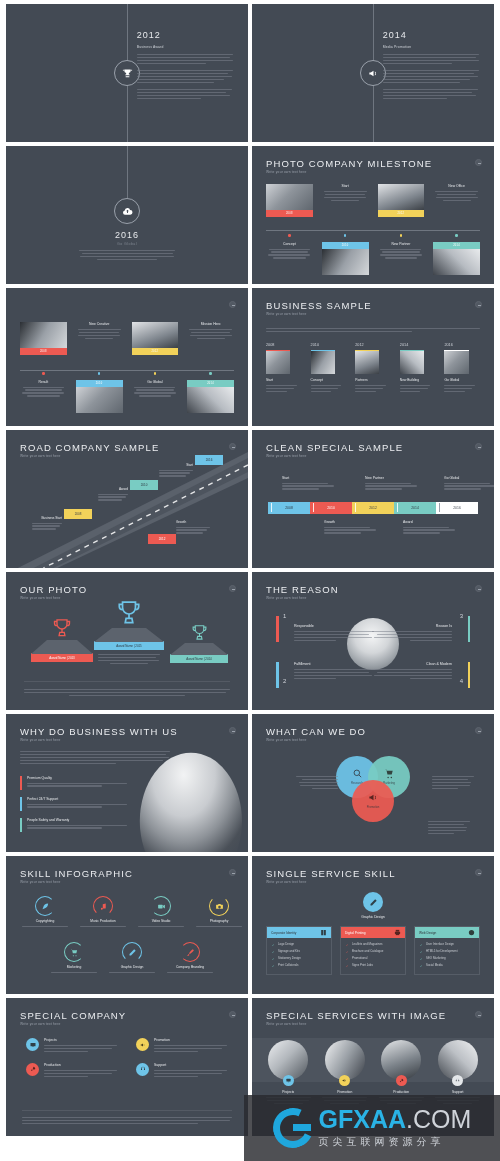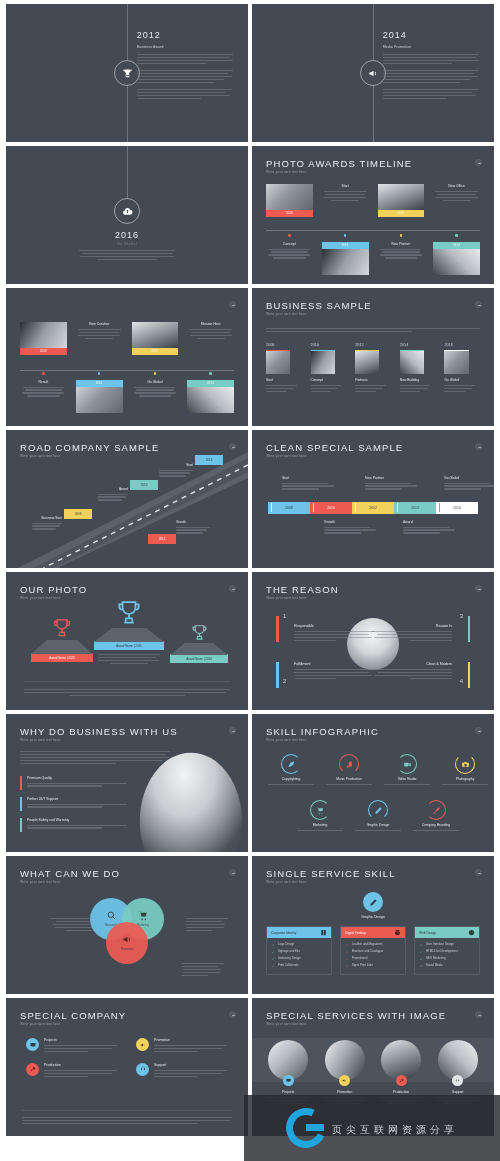--- a/index.html
+++ b/index.html
@@ -267,21 +267,21 @@
     <div class="c-tag">Go Global</div>
     <div class="c-body">
       <div class="ln" style="width:100%"></div>
         <div class="ln" style="width:94%"></div>
       <div class="ln" style="width:98%"></div>
         <div class="ln" style="width:62%"></div>
     </div>
   </div>
 
   <div class="slide">
-    <div class="s-title">PHOTO AWARDS TIMELINE</div>
+    <div class="s-title">PHOTO COMPANY MILESTONE</div>
     <div class="s-sub">Write your own text here</div>
     <div class="corner"></div>
     <div class="pt-wrap">
       <div class="axis"></div>
       <div class="pt-cols">
 
         <div class="pt-col">
           <div style="height:42px">
             <div class="thumb g1"></div>
             <div class="cbar" style="background:#ed5a52">2008</div>
@@ -726,93 +726,20 @@
         <div style="flex:1">
           <div class="t">People Safety and Warranty</div>
           <div class="ln" style="width:96%"></div>
             <div class="ln" style="width:72%"></div>
         </div>
       </div>
     </div>
   </div>
 
   <div class="slide">
-    <div class="s-title">SKILL INFOGRAPHIC</div>
-    <div class="s-sub">Write your own text here</div>
-    <div class="corner"></div>
-
-    <div class="sk-item" style="left:10px;top:40px">
-      <div class="ring" style="border:1.6px solid #6ec4e8;border-right-color:transparent">
-        <svg viewBox="0 0 24 24" fill="#6ec4e8">
-            <path d="M19 4c-7 0-12 4-13 10l-2 5 5-2c6-1 10-6 10-13zM8 16l7-7"></path>
-          </svg>
-      </div>
-      <div class="sk-t">Copyrighting</div>
-      <div class="ln" style="width:80%;margin:0 auto 1.6px"></div>
-    </div>
-    <div class="sk-item" style="left:68px;top:40px">
-      <div class="ring" style="border:1.6px solid #ed5a52;border-bottom-color:transparent">
-        <svg viewBox="0 0 24 24" fill="#ed5a52">
-            <path d="M10 18V6l8-2v11M10 18a2.5 2.5 0 1 1-5 0 2.5 2.5 0 0 1 5 0zm8-3a2.5 2.5 0 1 1-5 0 2.5 2.5 0 0 1 5 0z"></path>
-          </svg>
-      </div>
-      <div class="sk-t">Music Production</div>
-      <div class="ln" style="width:80%;margin:0 auto 1.6px"></div>
-    </div>
-    <div class="sk-item" style="left:126px;top:40px">
-      <div class="ring" style="border:1.6px solid #79ccc3;border-left-color:transparent">
-        <svg viewBox="0 0 24 24" fill="#79ccc3">
-            <rect x="3" y="7" width="12" height="10" rx="1.5"></rect>
-            <polygon points="16,10 21,7 21,17 16,14"></polygon>
-          </svg>
-      </div>
-      <div class="sk-t">Video Studio</div>
-      <div class="ln" style="width:80%;margin:0 auto 1.6px"></div>
-    </div>
-    <div class="sk-item" style="left:184px;top:40px">
-      <div class="ring" style="border:1.6px solid #f2d25a;border-top-color:transparent">
-        <svg viewBox="0 0 24 24" fill="#f2d25a">
-            <path d="M4 7h4l1.5-2h5L16 7h4a1 1 0 0 1 1 1v9a1 1 0 0 1-1 1H4a1 1 0 0 1-1-1V8a1 1 0 0 1 1-1zm8 3a3.5 3.5 0 1 0 0 7 3.5 3.5 0 0 0 0-7z"></path>
-          </svg>
-      </div>
-      <div class="sk-t">Photography</div>
-      <div class="ln" style="width:80%;margin:0 auto 1.6px"></div>
-    </div>
-
-    <div class="sk-item" style="left:39px;top:86px">
-      <div class="ring" style="border:1.6px solid #79ccc3;border-right-color:transparent">
-        <svg viewBox="0 0 24 24" fill="#79ccc3">
-            <path d="M3 3h2l2.6 11h9.2l2.2-8H7M9 19a1.6 1.6 0 1 0 0 3.2A1.6 1.6 0 0 0 9 19zm7 0a1.6 1.6 0 1 0 0 3.2A1.6 1.6 0 0 0 16 19z"></path>
-          </svg>
-      </div>
-      <div class="sk-t">Marketing</div>
-      <div class="ln" style="width:80%;margin:0 auto 1.6px"></div>
-    </div>
-    <div class="sk-item" style="left:97px;top:86px">
-      <div class="ring" style="border:1.6px solid #6ec4e8;border-bottom-color:transparent">
-        <svg viewBox="0 0 24 24" fill="#6ec4e8">
-            <path d="M16.5 3.5l4 4L8 20H4v-4L16.5 3.5z"></path>
-          </svg>
-      </div>
-      <div class="sk-t">Graphic Design</div>
-      <div class="ln" style="width:80%;margin:0 auto 1.6px"></div>
-    </div>
-    <div class="sk-item" style="left:155px;top:86px">
-      <div class="ring" style="border:1.6px solid #ed5a52;border-left-color:transparent">
-        <svg viewBox="0 0 24 24" fill="#ed5a52">
-            <path d="M18 3c-3 2-8 7-10 11l2 2c4-2 9-7 11-10l-3-3z"></path>
-            <path d="M7 16c-2 1-2 4-4 5 3 1 6-1 6-3l-2-2z"></path>
-          </svg>
-      </div>
-      <div class="sk-t">Company Branding</div>
-      <div class="ln" style="width:80%;margin:0 auto 1.6px"></div>
-    </div>
-  </div>
-
-  <div class="slide">
     <div class="s-title">WHAT CAN WE DO</div>
     <div class="s-sub">Write your own text here</div>
     <div class="corner"></div>
 
     <div class="venn">
       <div class="vc" style="left:0;top:0;background:rgba(110,196,232,.93)">
         <svg viewBox="0 0 24 24" fill="none" stroke="#37454f" stroke-width="2">
             <circle cx="10.5" cy="10.5" r="6"></circle>
             <line x1="15" y1="15" x2="20" y2="20"></line>
           </svg>
@@ -845,20 +772,93 @@
       <div class="ln" style="width:94%"></div>
         <div class="ln" style="width:90%"></div>
       <div class="ln" style="width:62%"></div>
     </div>
     <div class="venn-note" style="right:24px;bottom:16px">
       <div class="ln" style="width:100%"></div>
         <div class="ln" style="width:86%"></div>
       <div class="ln" style="width:94%"></div>
         <div class="ln" style="width:90%"></div>
       <div class="ln" style="width:62%"></div>
+    </div>
+  </div>
+
+  <div class="slide">
+    <div class="s-title">SKILL INFOGRAPHIC</div>
+    <div class="s-sub">Write your own text here</div>
+    <div class="corner"></div>
+
+    <div class="sk-item" style="left:10px;top:40px">
+      <div class="ring" style="border:1.6px solid #6ec4e8;border-right-color:transparent">
+        <svg viewBox="0 0 24 24" fill="#6ec4e8">
+            <path d="M19 4c-7 0-12 4-13 10l-2 5 5-2c6-1 10-6 10-13zM8 16l7-7"></path>
+          </svg>
+      </div>
+      <div class="sk-t">Copyrighting</div>
+      <div class="ln" style="width:80%;margin:0 auto 1.6px"></div>
+    </div>
+    <div class="sk-item" style="left:68px;top:40px">
+      <div class="ring" style="border:1.6px solid #ed5a52;border-bottom-color:transparent">
+        <svg viewBox="0 0 24 24" fill="#ed5a52">
+            <path d="M10 18V6l8-2v11M10 18a2.5 2.5 0 1 1-5 0 2.5 2.5 0 0 1 5 0zm8-3a2.5 2.5 0 1 1-5 0 2.5 2.5 0 0 1 5 0z"></path>
+          </svg>
+      </div>
+      <div class="sk-t">Music Production</div>
+      <div class="ln" style="width:80%;margin:0 auto 1.6px"></div>
+    </div>
+    <div class="sk-item" style="left:126px;top:40px">
+      <div class="ring" style="border:1.6px solid #79ccc3;border-left-color:transparent">
+        <svg viewBox="0 0 24 24" fill="#79ccc3">
+            <rect x="3" y="7" width="12" height="10" rx="1.5"></rect>
+            <polygon points="16,10 21,7 21,17 16,14"></polygon>
+          </svg>
+      </div>
+      <div class="sk-t">Video Studio</div>
+      <div class="ln" style="width:80%;margin:0 auto 1.6px"></div>
+    </div>
+    <div class="sk-item" style="left:184px;top:40px">
+      <div class="ring" style="border:1.6px solid #f2d25a;border-top-color:transparent">
+        <svg viewBox="0 0 24 24" fill="#f2d25a">
+            <path d="M4 7h4l1.5-2h5L16 7h4a1 1 0 0 1 1 1v9a1 1 0 0 1-1 1H4a1 1 0 0 1-1-1V8a1 1 0 0 1 1-1zm8 3a3.5 3.5 0 1 0 0 7 3.5 3.5 0 0 0 0-7z"></path>
+          </svg>
+      </div>
+      <div class="sk-t">Photography</div>
+      <div class="ln" style="width:80%;margin:0 auto 1.6px"></div>
+    </div>
+
+    <div class="sk-item" style="left:39px;top:86px">
+      <div class="ring" style="border:1.6px solid #79ccc3;border-right-color:transparent">
+        <svg viewBox="0 0 24 24" fill="#79ccc3">
+            <path d="M3 3h2l2.6 11h9.2l2.2-8H7M9 19a1.6 1.6 0 1 0 0 3.2A1.6 1.6 0 0 0 9 19zm7 0a1.6 1.6 0 1 0 0 3.2A1.6 1.6 0 0 0 16 19z"></path>
+          </svg>
+      </div>
+      <div class="sk-t">Marketing</div>
+      <div class="ln" style="width:80%;margin:0 auto 1.6px"></div>
+    </div>
+    <div class="sk-item" style="left:97px;top:86px">
+      <div class="ring" style="border:1.6px solid #6ec4e8;border-bottom-color:transparent">
+        <svg viewBox="0 0 24 24" fill="#6ec4e8">
+            <path d="M16.5 3.5l4 4L8 20H4v-4L16.5 3.5z"></path>
+          </svg>
+      </div>
+      <div class="sk-t">Graphic Design</div>
+      <div class="ln" style="width:80%;margin:0 auto 1.6px"></div>
+    </div>
+    <div class="sk-item" style="left:155px;top:86px">
+      <div class="ring" style="border:1.6px solid #ed5a52;border-left-color:transparent">
+        <svg viewBox="0 0 24 24" fill="#ed5a52">
+            <path d="M18 3c-3 2-8 7-10 11l2 2c4-2 9-7 11-10l-3-3z"></path>
+            <path d="M7 16c-2 1-2 4-4 5 3 1 6-1 6-3l-2-2z"></path>
+          </svg>
+      </div>
+      <div class="sk-t">Company Branding</div>
+      <div class="ln" style="width:80%;margin:0 auto 1.6px"></div>
     </div>
   </div>
 
   <div class="slide">
     <div class="s-title">SINGLE SERVICE SKILL</div>
     <div class="s-sub">Write your own text here</div>
     <div class="corner"></div>
 
     <div class="ss-top">
       <div class="ss-circle" style="background:#6ec4e8">
@@ -1081,15 +1081,18 @@
   </div>
 
 </div>
 
 <div class="wm">
   <div class="wm-g">
     <div class="ring1"></div>
       <div class="bar"></div>
   </div>
   <div class="wm-text">
+    <div class="wm-main">
+      <span class="a">GFXAA</span><span class="b">.COM</span>
+    </div>
     <div class="wm-cn">页尖互联网资源分享</div>
   </div>
 </div>
 
 </body></html>

